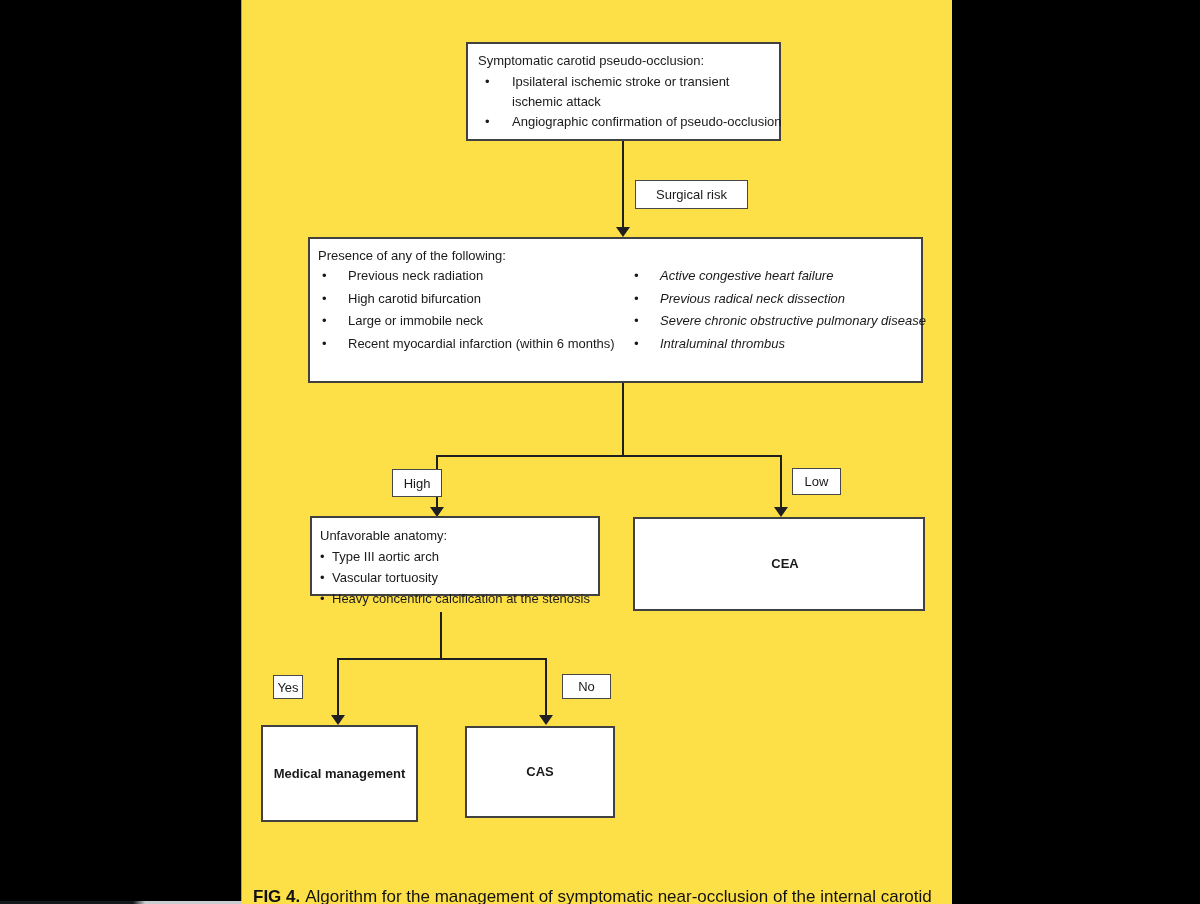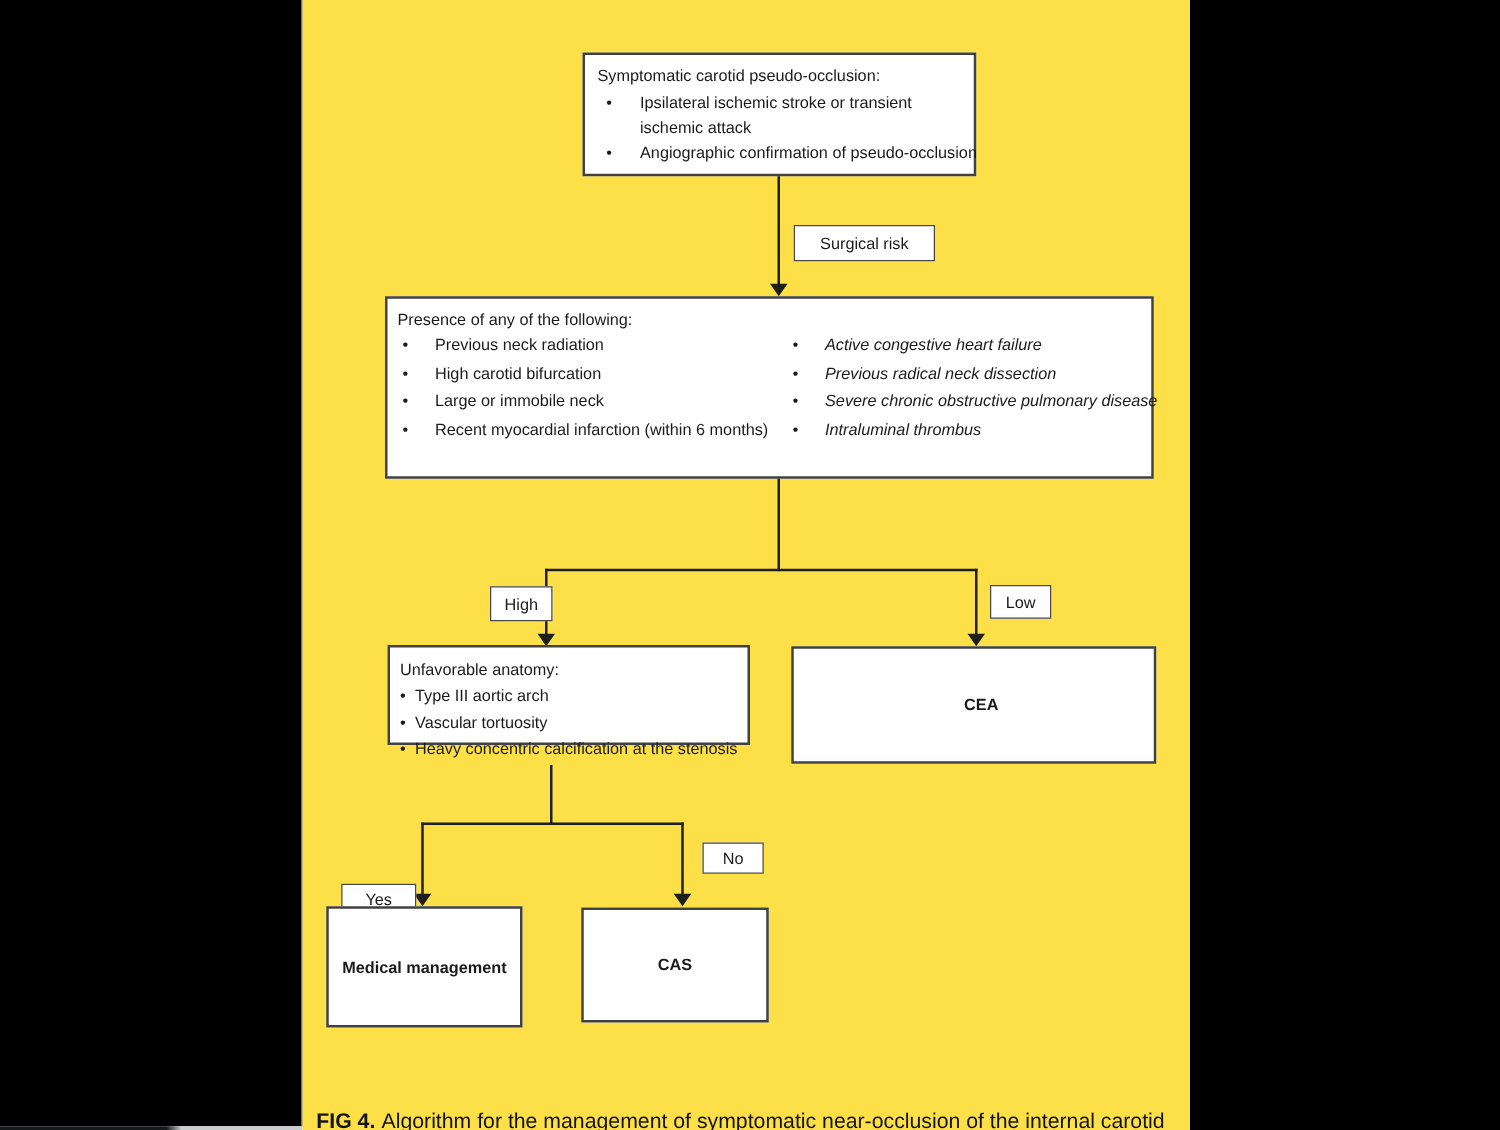--- a/index.html
+++ b/index.html
@@ -31,21 +31,21 @@
   .box-risk { left:66px; top:237px; width:615px; height:146px; padding:0; }
   .box-risk .title { position:absolute; left:8px; top:7px; }
   .risk-col { position:absolute; top:26px; line-height:22.5px; }
   .risk-col .brow { white-space:nowrap; }
   .risk-col .brow::before { flex:0 0 26px; padding-left:0; }
   .col-l { left:12px; }
   .col-r { left:324px;font-style:italic; }
 
   .lbl-high { left:138px; top:469px; width:50px; height:28px;margin-left:12px; }
   .lbl-low  { left:550px; top:468px; width:49px; height:27px; }
-  .lbl-yes  { left:31px;  top:675px; width:60px; height:24px;margin-top:32px; }
+  .lbl-yes  { left:31px;  top:675px; width:30px; height:24px; }
   .lbl-no   { left:320px; top:674px; width:49px; height:25px; }
 
   .box-unfav { left:68px; top:516px; width:290px; height:80px; padding:7px 8px; line-height:21px; }
   .box-unfav .brow { white-space:nowrap; }
   .box-unfav .brow::before { flex:0 0 12px; padding-left:0; }
 
   .box-cea { left:391px; top:517px; width:292px; height:94px;
     display:flex; align-items:center; justify-content:center; font-weight:bold;padding-left:12px; }
   .box-med { left:19px; top:725px; width:157px; height:97px;
     display:flex; align-items:center; justify-content:center; font-weight:bold; }

